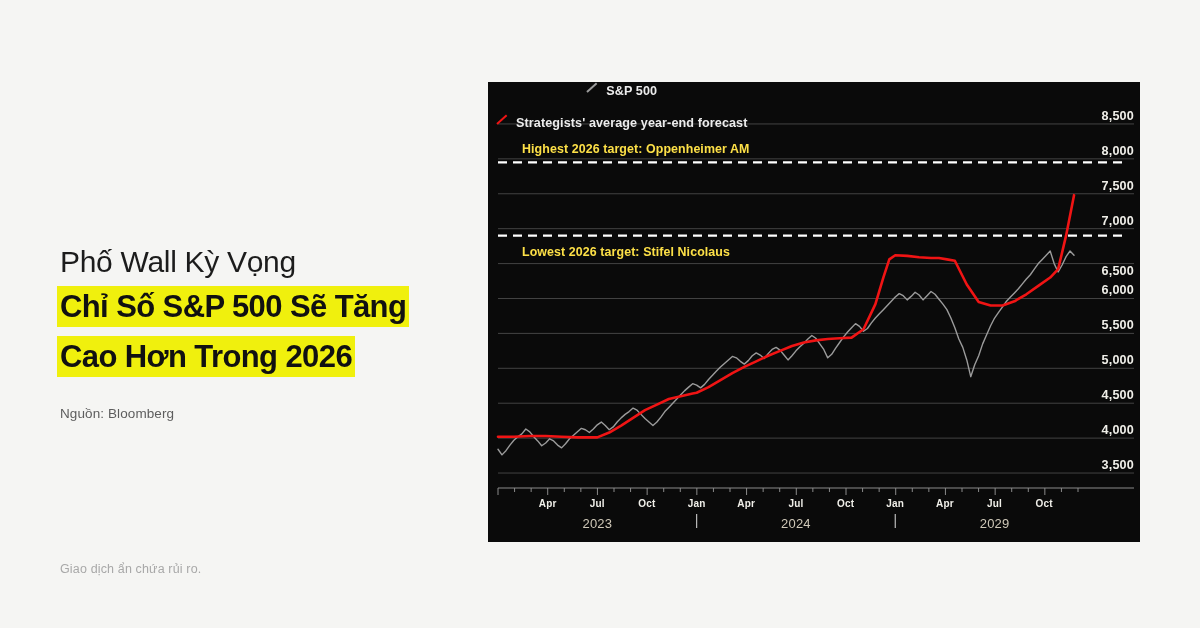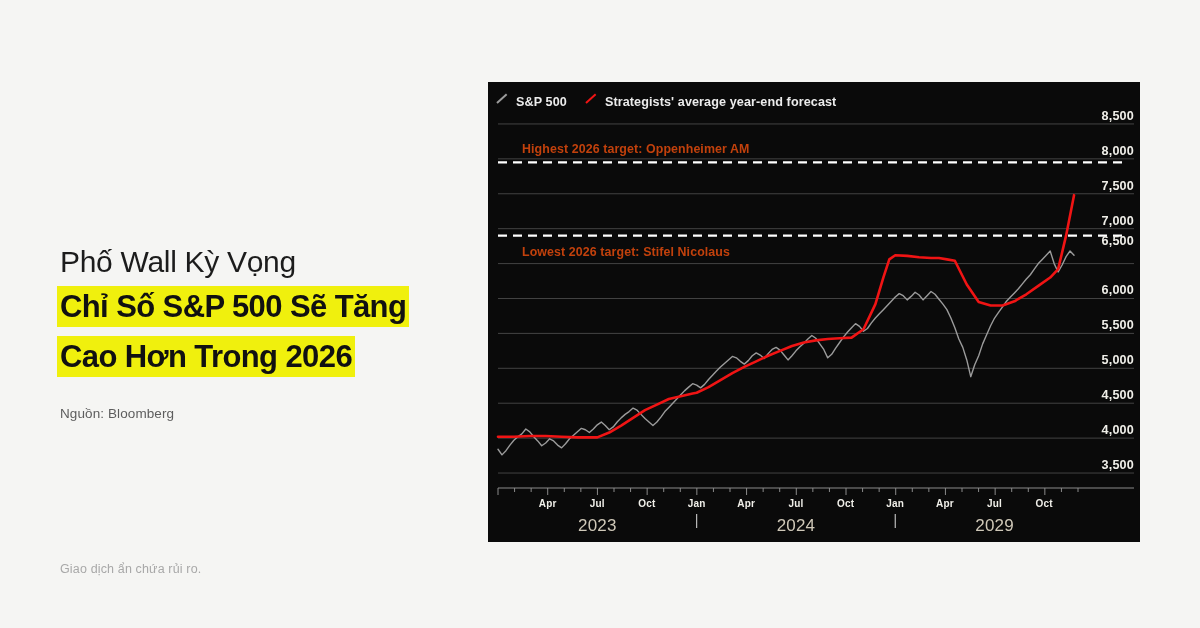--- a/index.html
+++ b/index.html
@@ -86,25 +86,26 @@
     left: 0; top: 0;
     width: 652px;
     height: 460px;
     display: block;
   }
 
   
   #legend {
     position: absolute;
     left: 8px;
-    top: 13px;
+    top: 2px;
     display: flex;
     align-items: center;
     gap: 18px;
     z-index: 5;
+    flex-direction: column;
   }
   .legend-item {
     display: flex;
     align-items: center;
     gap: 7px;
   }
   .legend-dash {
     display: inline-block;
     width: 13px;
     height: 13px;
@@ -125,21 +126,21 @@
     color: #ececec;
     font-weight: 700;
     letter-spacing: 0.1px;
     white-space: nowrap;
   }
 
   
   .chart-annotation {
     position: absolute;
     font-size: 12.4px;
-    color: #c2410c;
+    color: #fde047;
     font-weight: 700;
     letter-spacing: 0.1px;
     white-space: nowrap;
     z-index: 4;
     padding-left: 24px;
   }
   #annotation-highest { left: 10px; top: 60px; }
   #annotation-lowest  { left: 10px; top: 163px; }
 
   
@@ -162,21 +163,21 @@
     font-size: 10px;
     color: #f0efe9;
     font-weight: 700;
     letter-spacing: 0.2px;
     transform: translateX(-50%);
     white-space: nowrap;
     z-index: 3;
   }
   .x-year {
     position: absolute;
-    font-size: 17px;
+    font-size: 13px;
     color: #cfc8b8;
     font-weight: 400;
     letter-spacing: 0.2px;
     transform: translateX(-50%);
     white-space: nowrap;
     z-index: 3;
   }
 </style>
 </head>
 <body>
@@ -277,21 +278,21 @@
     <path id="series-forecast" fill="none" stroke="#f01414" stroke-width="2.6" stroke-linejoin="round" stroke-linecap="round" d="M10.00 354.72 L25.89 354.72 L41.78 354.02 L57.67 354.02 L73.56 354.72 L89.45 355.42 L97.40 355.42 L109.32 355.42 L121.23 350.53 L133.15 343.55 L145.07 335.87 L156.99 328.19 L168.90 322.60 L180.82 317.02 L192.74 314.23 L204.66 311.43 L208.63 310.74 L220.55 305.15 L232.47 298.17 L244.38 291.19 L256.30 284.91 L268.22 279.32 L280.14 273.74 L292.05 268.85 L303.97 263.96 L315.89 260.47 L327.81 258.38 L339.73 256.98 L351.64 256.28 L363.56 255.58 L375.48 247.21 L387.40 222.08 L395.34 195.55 L401.30 177.40 L407.26 173.21 L419.18 173.91 L431.10 175.30 L443.01 176.00 L450.96 176.00 L458.90 177.40 L466.85 178.79 L478.77 202.53 L490.68 219.98 L502.60 223.47 L514.52 223.47 L526.44 219.28 L538.36 212.30 L550.27 203.92 L562.19 195.55 L570.14 187.17 L578.08 153.66 L586.03 113.17"></path>
   </svg>
 
   <div id="y-labels">
       <div class="y-label" style="top: 376.019px;">3,500</div>
       <div class="y-label" style="top: 341.113px;">4,000</div>
       <div class="y-label" style="top: 306.208px;">4,500</div>
       <div class="y-label" style="top: 271.302px;">5,000</div>
       <div class="y-label" style="top: 236.396px;">5,500</div>
       <div class="y-label" style="top: 201.491px;">6,000</div>
-      <div class="y-label" style="top: 152px;">6,500</div>
+      <div class="y-label" style="top: 182px;">6,500</div>
       <div class="y-label" style="top: 131.679px;">7,000</div>
       <div class="y-label" style="top: 96.7736px;">7,500</div>
       <div class="y-label" style="top: 61.8679px;">8,000</div>
       <div class="y-label" style="top: 26.9623px;">8,500</div>
     </div>
 
   <div id="x-labels">
       <div class="x-label" style="left: 59.6575px; top: 416px;">Apr</div>
       <div class="x-label" style="left: 109.315px; top: 416px;">Jul</div>
       <div class="x-label" style="left: 158.973px; top: 416px;">Oct</div>

